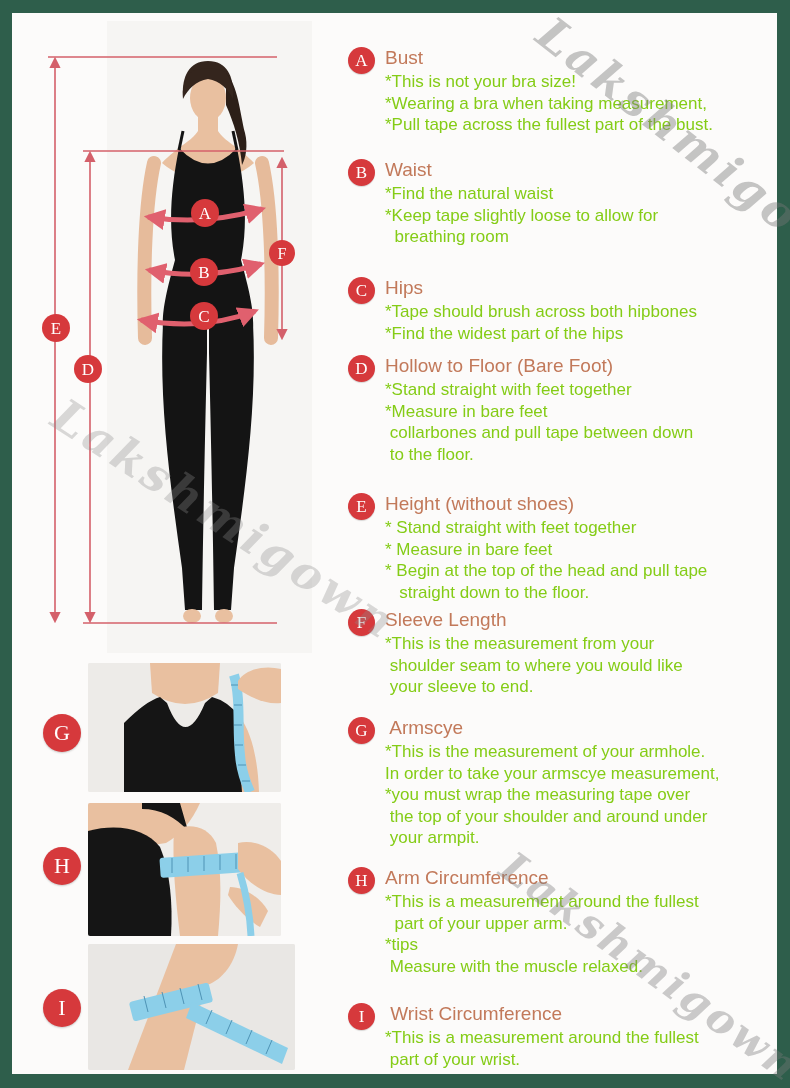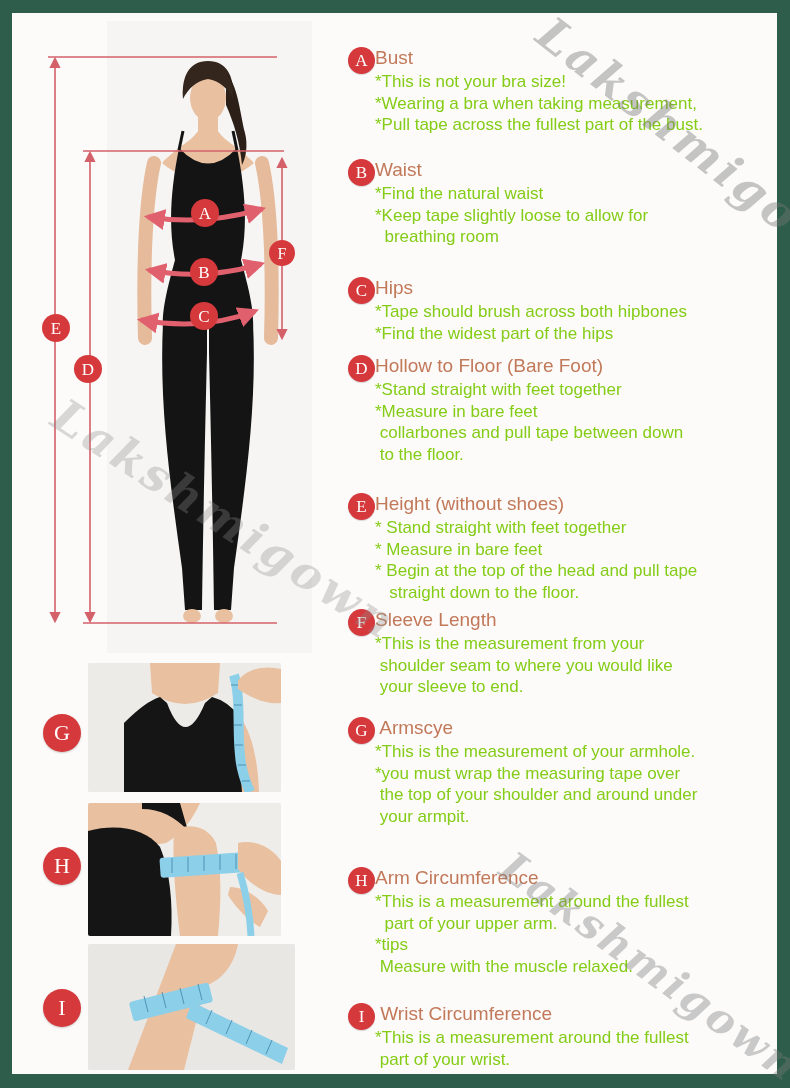--- a/index.html
+++ b/index.html
@@ -17,21 +17,21 @@
     position:absolute;left:348px;width:432px;
     display:flex;align-items:flex-start;
   }
   .badge{
     flex:0 0 auto;width:27px;height:27px;border-radius:50%;
     background:#d6393c;color:#fff;
     font-family:"Liberation Serif","DejaVu Serif",serif;
     font-size:17px;line-height:27px;text-align:center;
     margin-top:1px;box-shadow:0 1px 1px rgba(0,0,0,.15);
   }
-  .sec-content{margin-left:0;}
+  .sec-content{margin-left:10px;}
   .sec-title{
     color:#c2795a;font-size:19px;line-height:24px;margin-bottom:1px;
     white-space:pre;
   }
   .sec-line{
     color:#84cc16;font-size:17px;line-height:21.5px;white-space:pre;
   }
   
   .diagram-svg{position:absolute;left:12px;top:13px;}
   .photo{
@@ -252,20 +252,21 @@
           <div class="sec-line">*This is the measurement from your</div>
           <div class="sec-line"> shoulder seam to where you would like</div>
           <div class="sec-line"> your sleeve to end.</div>
         </div>
       </div>
       <div class="section" style="top: 716px;">
         <span class="badge">G</span>
         <div class="sec-content">
           <div class="sec-title"> Armscye</div>
           <div class="sec-line">*This is the measurement of your armhole.</div>
+          <div class="sec-line">In order to take your armscye measurement,</div>
           <div class="sec-line">*you must wrap the measuring tape over</div>
           <div class="sec-line"> the top of your shoulder and around under</div>
           <div class="sec-line"> your armpit.</div>
         </div>
       </div>
       <div class="section" style="top: 866px;">
         <span class="badge">H</span>
         <div class="sec-content">
           <div class="sec-title">Arm Circumference</div>
           <div class="sec-line">*This is a measurement around the fullest</div>

